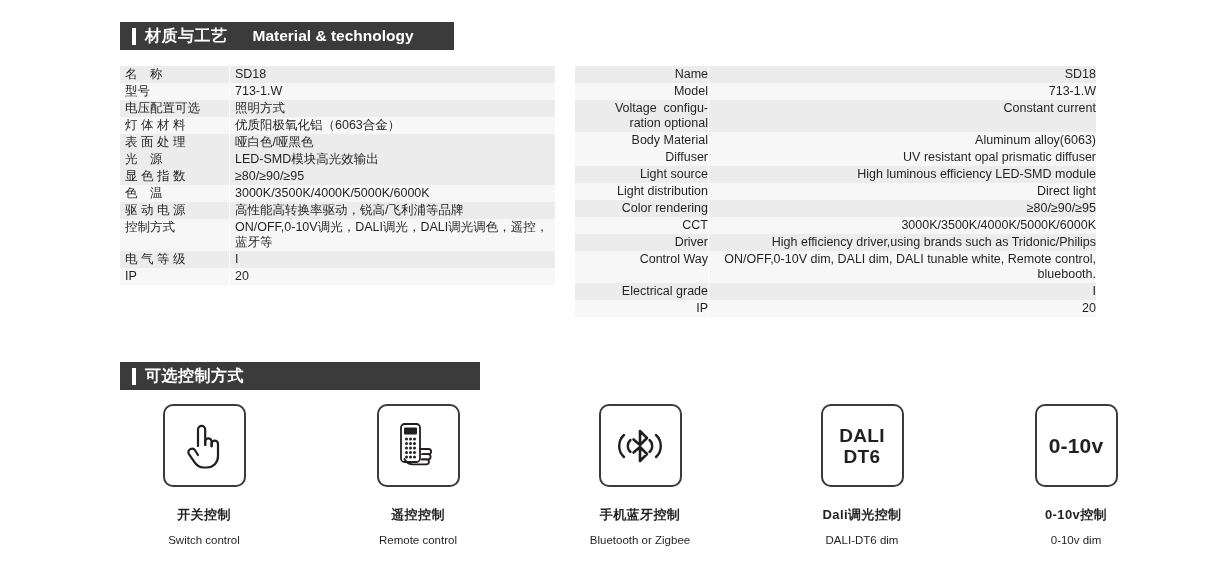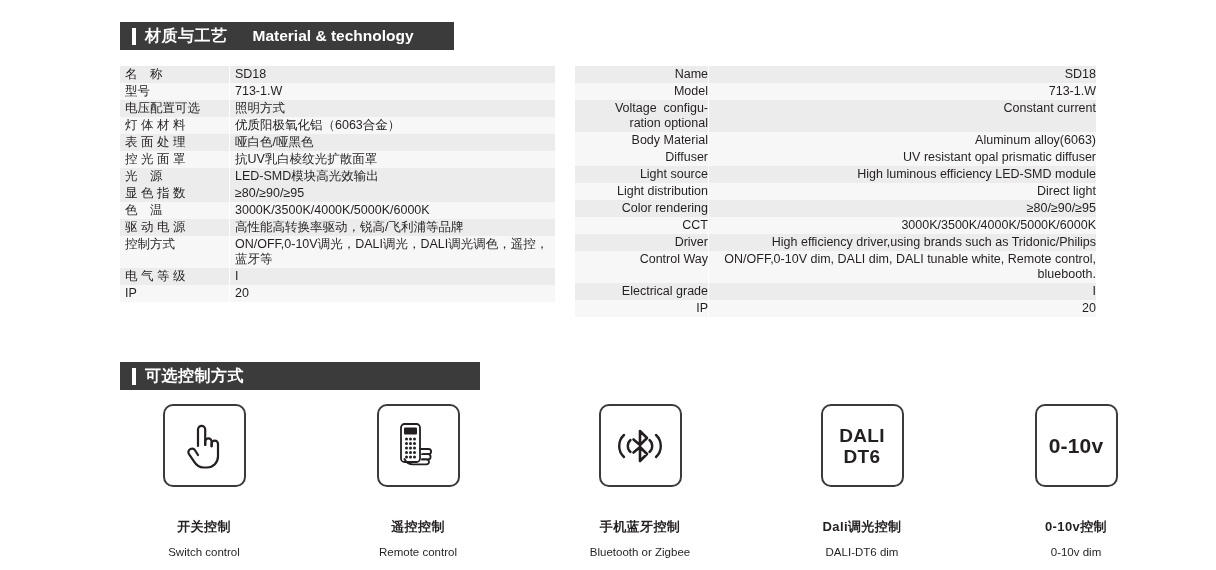--- a/index.html
+++ b/index.html
@@ -96,21 +96,21 @@
     margin: 0 auto;
     border: 2px solid #3b3b3b;
     border-radius: 10px;
     box-sizing: border-box;
     display: flex;
     align-items: center;
     justify-content: center;
     background: #ffffff;
   }
   .ctrl-cn {
-    margin-top: 31px;
+    margin-top: 19px;
     font-size: 13px;
     font-weight: bold;
     color: #231f20;
     letter-spacing: 0.4px;
   }
   .ctrl-en {
     margin-top: 10px;
     font-size: 11.5px;
     color: #231f20;
   }
@@ -151,24 +151,20 @@
       <td class="k">电压配置可选</td>
       <td class="v">照明方式</td>
     </tr>
     <tr class="even">
       <td class="k">灯 体 材 料</td>
       <td class="v">优质阳极氧化铝（6063合金）</td>
     </tr>
     <tr class="odd">
       <td class="k">表 面 处 理</td>
       <td class="v">哑白色/哑黑色</td>
-    </tr>
-    <tr class="even">
-      <td class="k">控 光 面 罩</td>
-      <td class="v">抗UV乳白棱纹光扩散面罩</td>
     </tr>
     <tr class="odd">
       <td class="k">光　源</td>
       <td class="v">LED-SMD模块高光效输出</td>
     </tr>
     <tr class="odd">
       <td class="k">显 色 指 数</td>
       <td class="v">≥80/≥90/≥95</td>
     </tr>
     <tr class="even">

